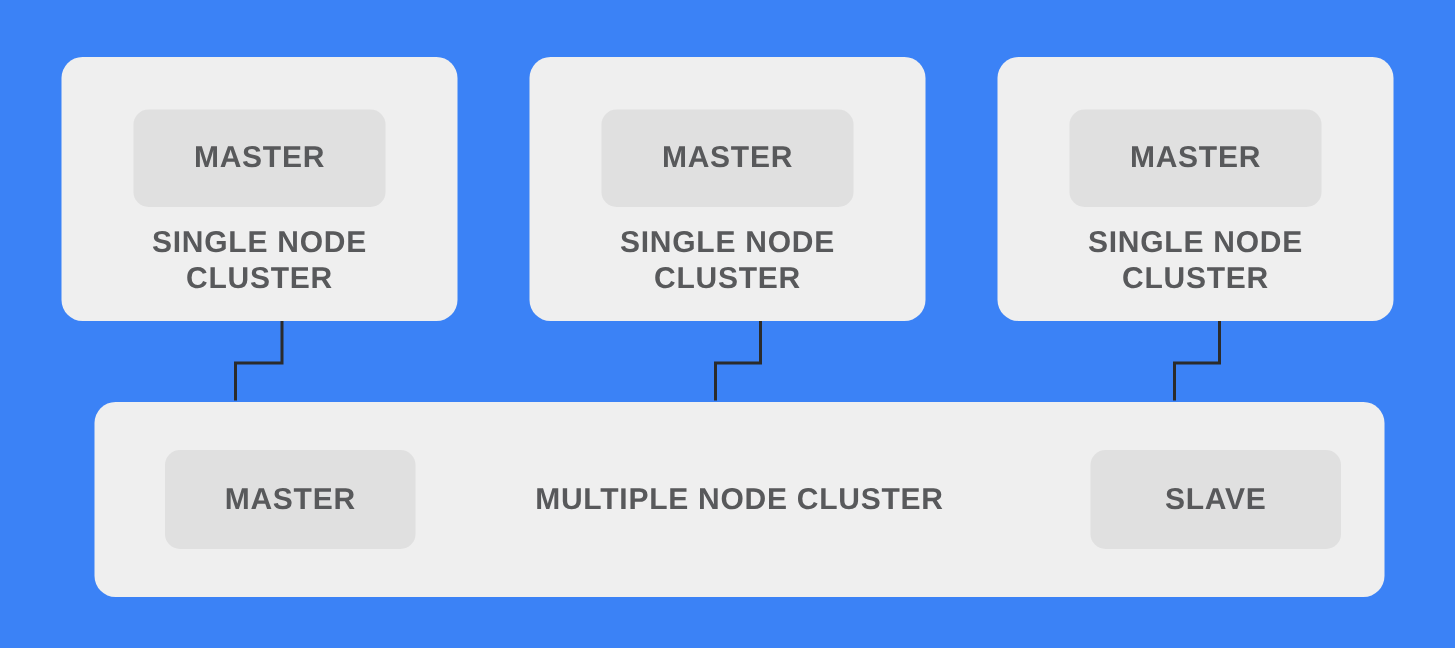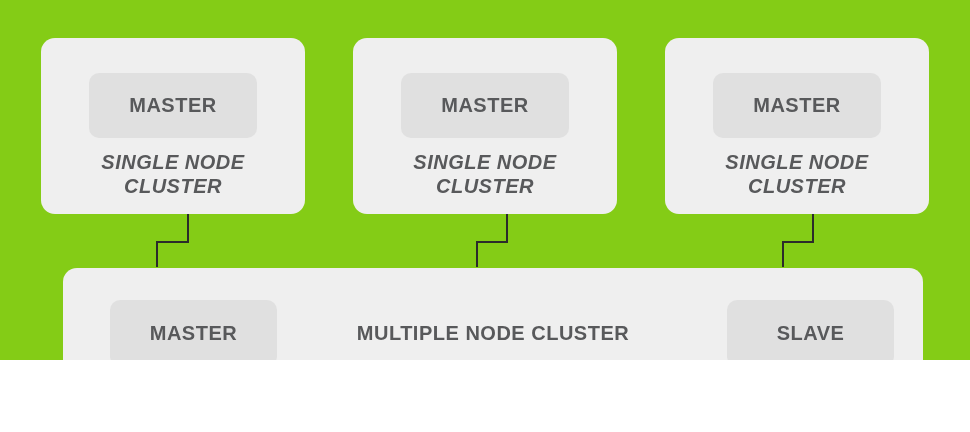--- a/index.html
+++ b/index.html
@@ -4,22 +4,22 @@
 <style>
   html, body {
     margin: 0;
     padding: 0;
     background: #ffffff;
     font-family: "Liberation Sans", sans-serif;
   }
   .canvas {
     position: relative;
     width: 970px;
-    height: 360px;
-    background: #84cc16;
+    height: 432px;
+    background: #3b82f6;
     overflow: hidden;
   }
   .connectors {
     position: absolute;
     left: 0;
     top: 0;
     width: 970px;
     height: 432px;
     pointer-events: none;
   }
@@ -60,21 +60,20 @@
   }
   .cluster-title {
     margin-top: 12px;
     max-width: 210px;
     text-align: center;
     font-size: 20px;
     font-weight: bold;
     letter-spacing: 0.5px;
     line-height: 24px;
     color: #58595b;
-    font-style: italic;
   }
   .cluster-multiple {
     position: absolute;
     left: 63px;
     top: 268px;
     width: 860px;
     height: 130px;
     background: #efefef;
     border-radius: 14px;
   }

